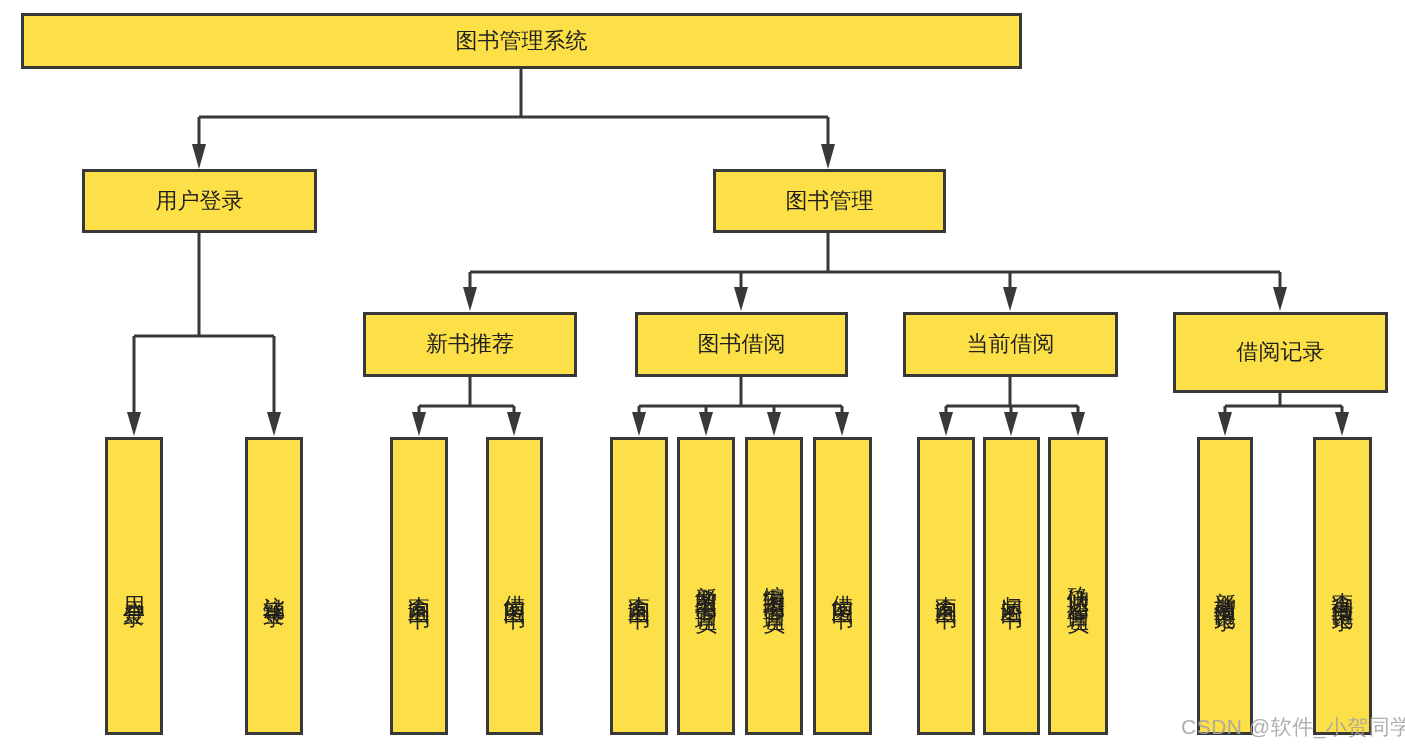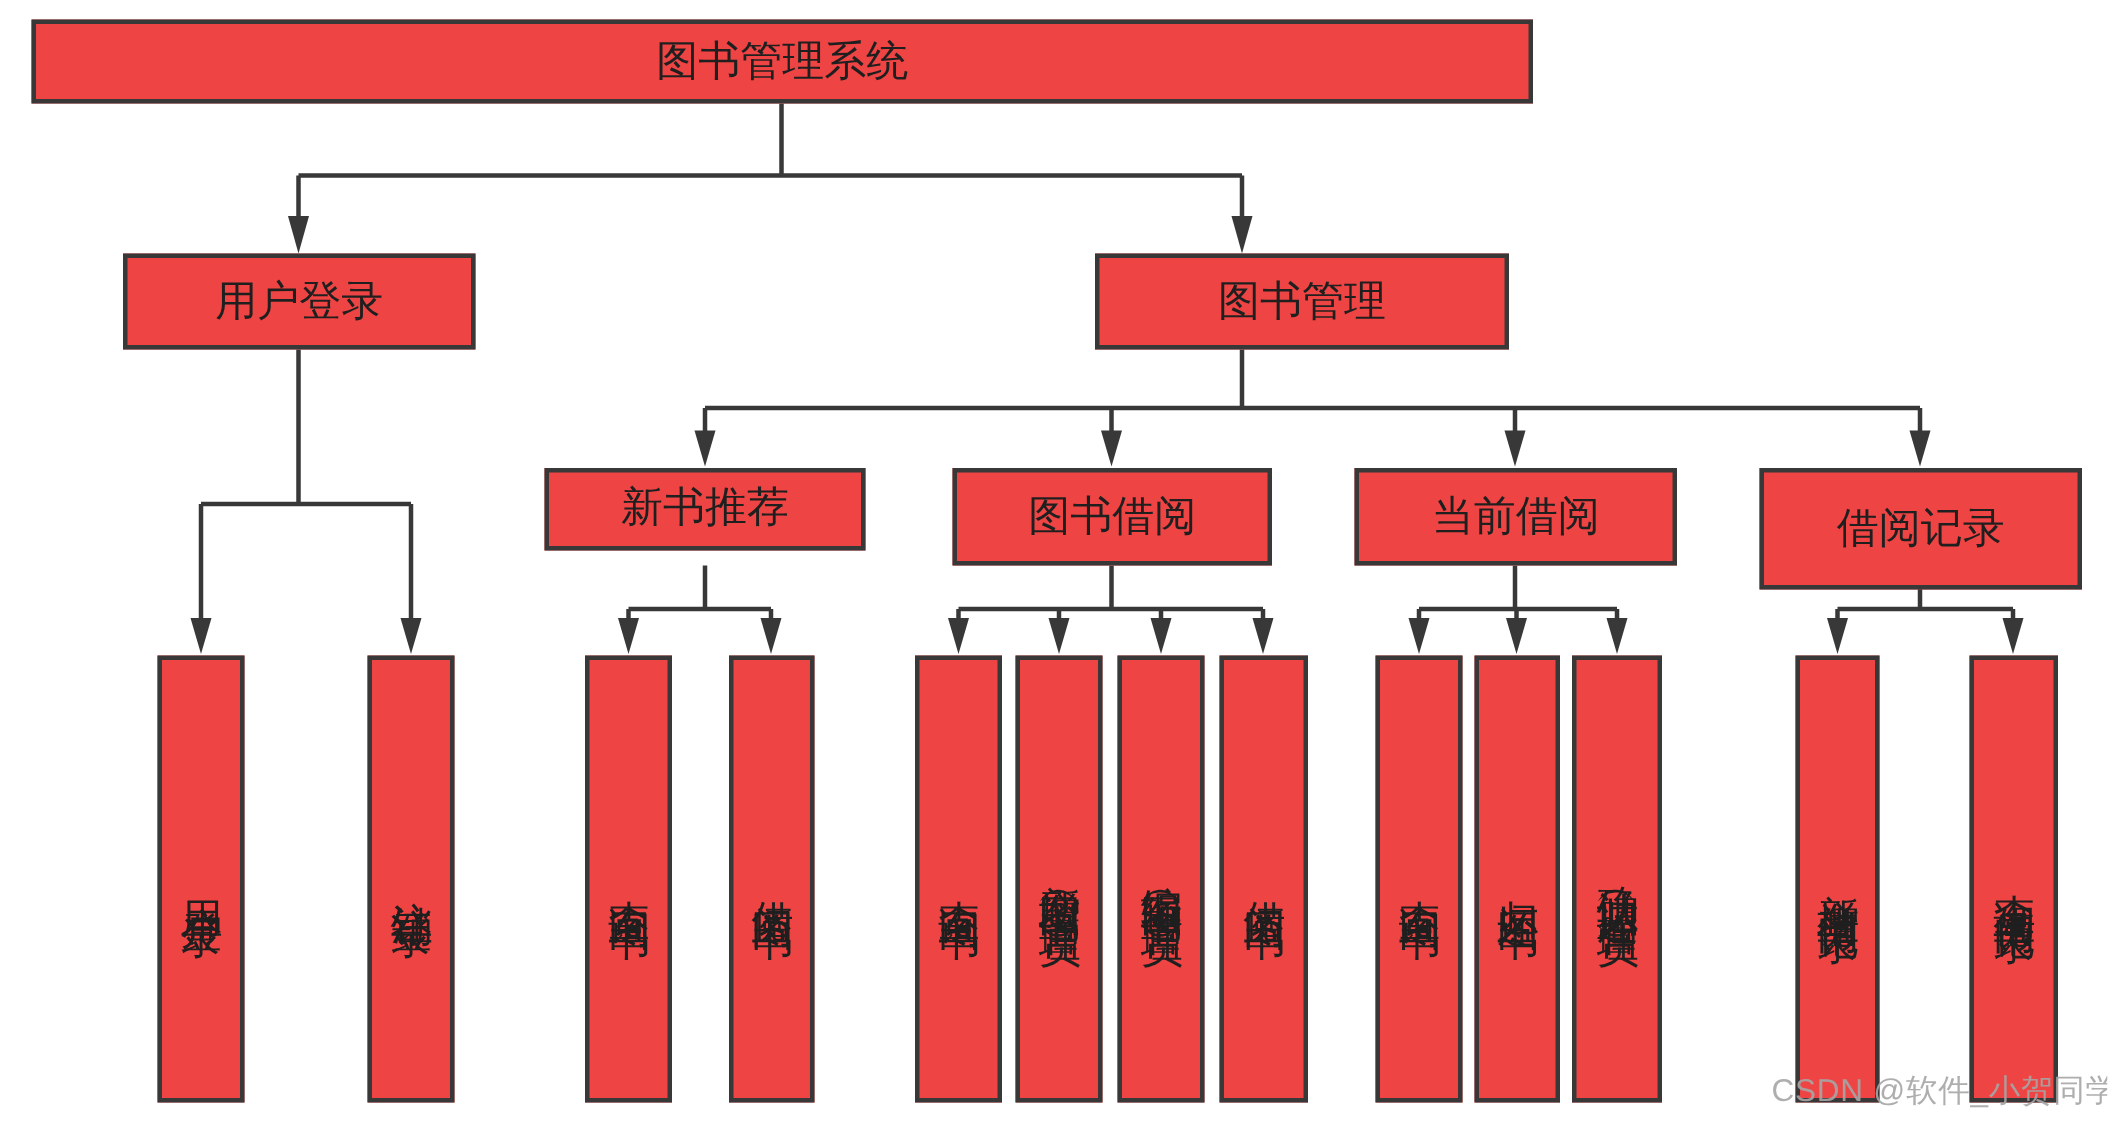--- a/index.html
+++ b/index.html
@@ -28,25 +28,25 @@
     fill: none;
   }
   .wires polygon {
     fill: #383838;
     stroke: none;
   }
   .node {
     position: absolute;
     box-sizing: border-box;
     border: 3px solid #383838;
-    background: #ef4444;
+    background: #fde047;
     display: flex;
     align-items: center;
     justify-content: center;
-    font-size: 28px;
+    font-size: 22px;
     color: #1f1f1f;
     z-index: 2;
     text-align: center;
     line-height: 1.1;
     white-space: nowrap;
   }
   .leaf {
     writing-mode: vertical-rl;
     text-orientation: mixed;
     letter-spacing: 4px;
@@ -116,23 +116,23 @@
     <g>
       <path d="M1280 377 V406 M1225 406 H1342 M1225 406 V418 M1342 406 V418"></path>
       <polygon points="1225,436 1218,412 1232,412"></polygon>
       <polygon points="1342,436 1335,412 1349,412"></polygon>
     </g>
   </svg>
 
   <div class="node" style="left:21px; top:13px; width:1001px; height:56px;">图书管理系统</div>
 
   <div class="node" style="left:82px; top:169px; width:235px; height:64px;">用户登录</div>
-  <div class="node" style="left:730px; top:169px; width:276px; height:64px;">图书管理</div>
+  <div class="node" style="left:713px; top:169px; width:233px; height:64px;">图书管理</div>
 
-  <div class="node" style="left:363px; top:312px; width:214px; height:55px;font-family:Liberation Serif, serif;">新书推荐</div>
+  <div class="node" style="left:363px; top:312px; width:214px; height:65px;font-family:Liberation Serif, serif;">新书推荐</div>
   <div class="node" style="left:635px; top:312px; width:213px; height:65px;">图书借阅</div>
   <div class="node" style="left:903px; top:312px; width:215px; height:65px;">当前借阅</div>
   <div class="node" style="left:1173px; top:312px; width:215px; height:81px;">借阅记录</div>
 
   <div class="node leaf" style="left:105px; top:437px; width:58px; height:298px;">用户登录</div>
   <div class="node leaf" style="left:245px; top:437px; width:58px; height:298px;">注销登录</div>
 
   <div class="node leaf" style="left:390px; top:437px; width:58px; height:298px;">查询图书</div>
   <div class="node leaf" style="left:486px; top:437px; width:57px; height:298px;">借阅图书</div>
 

